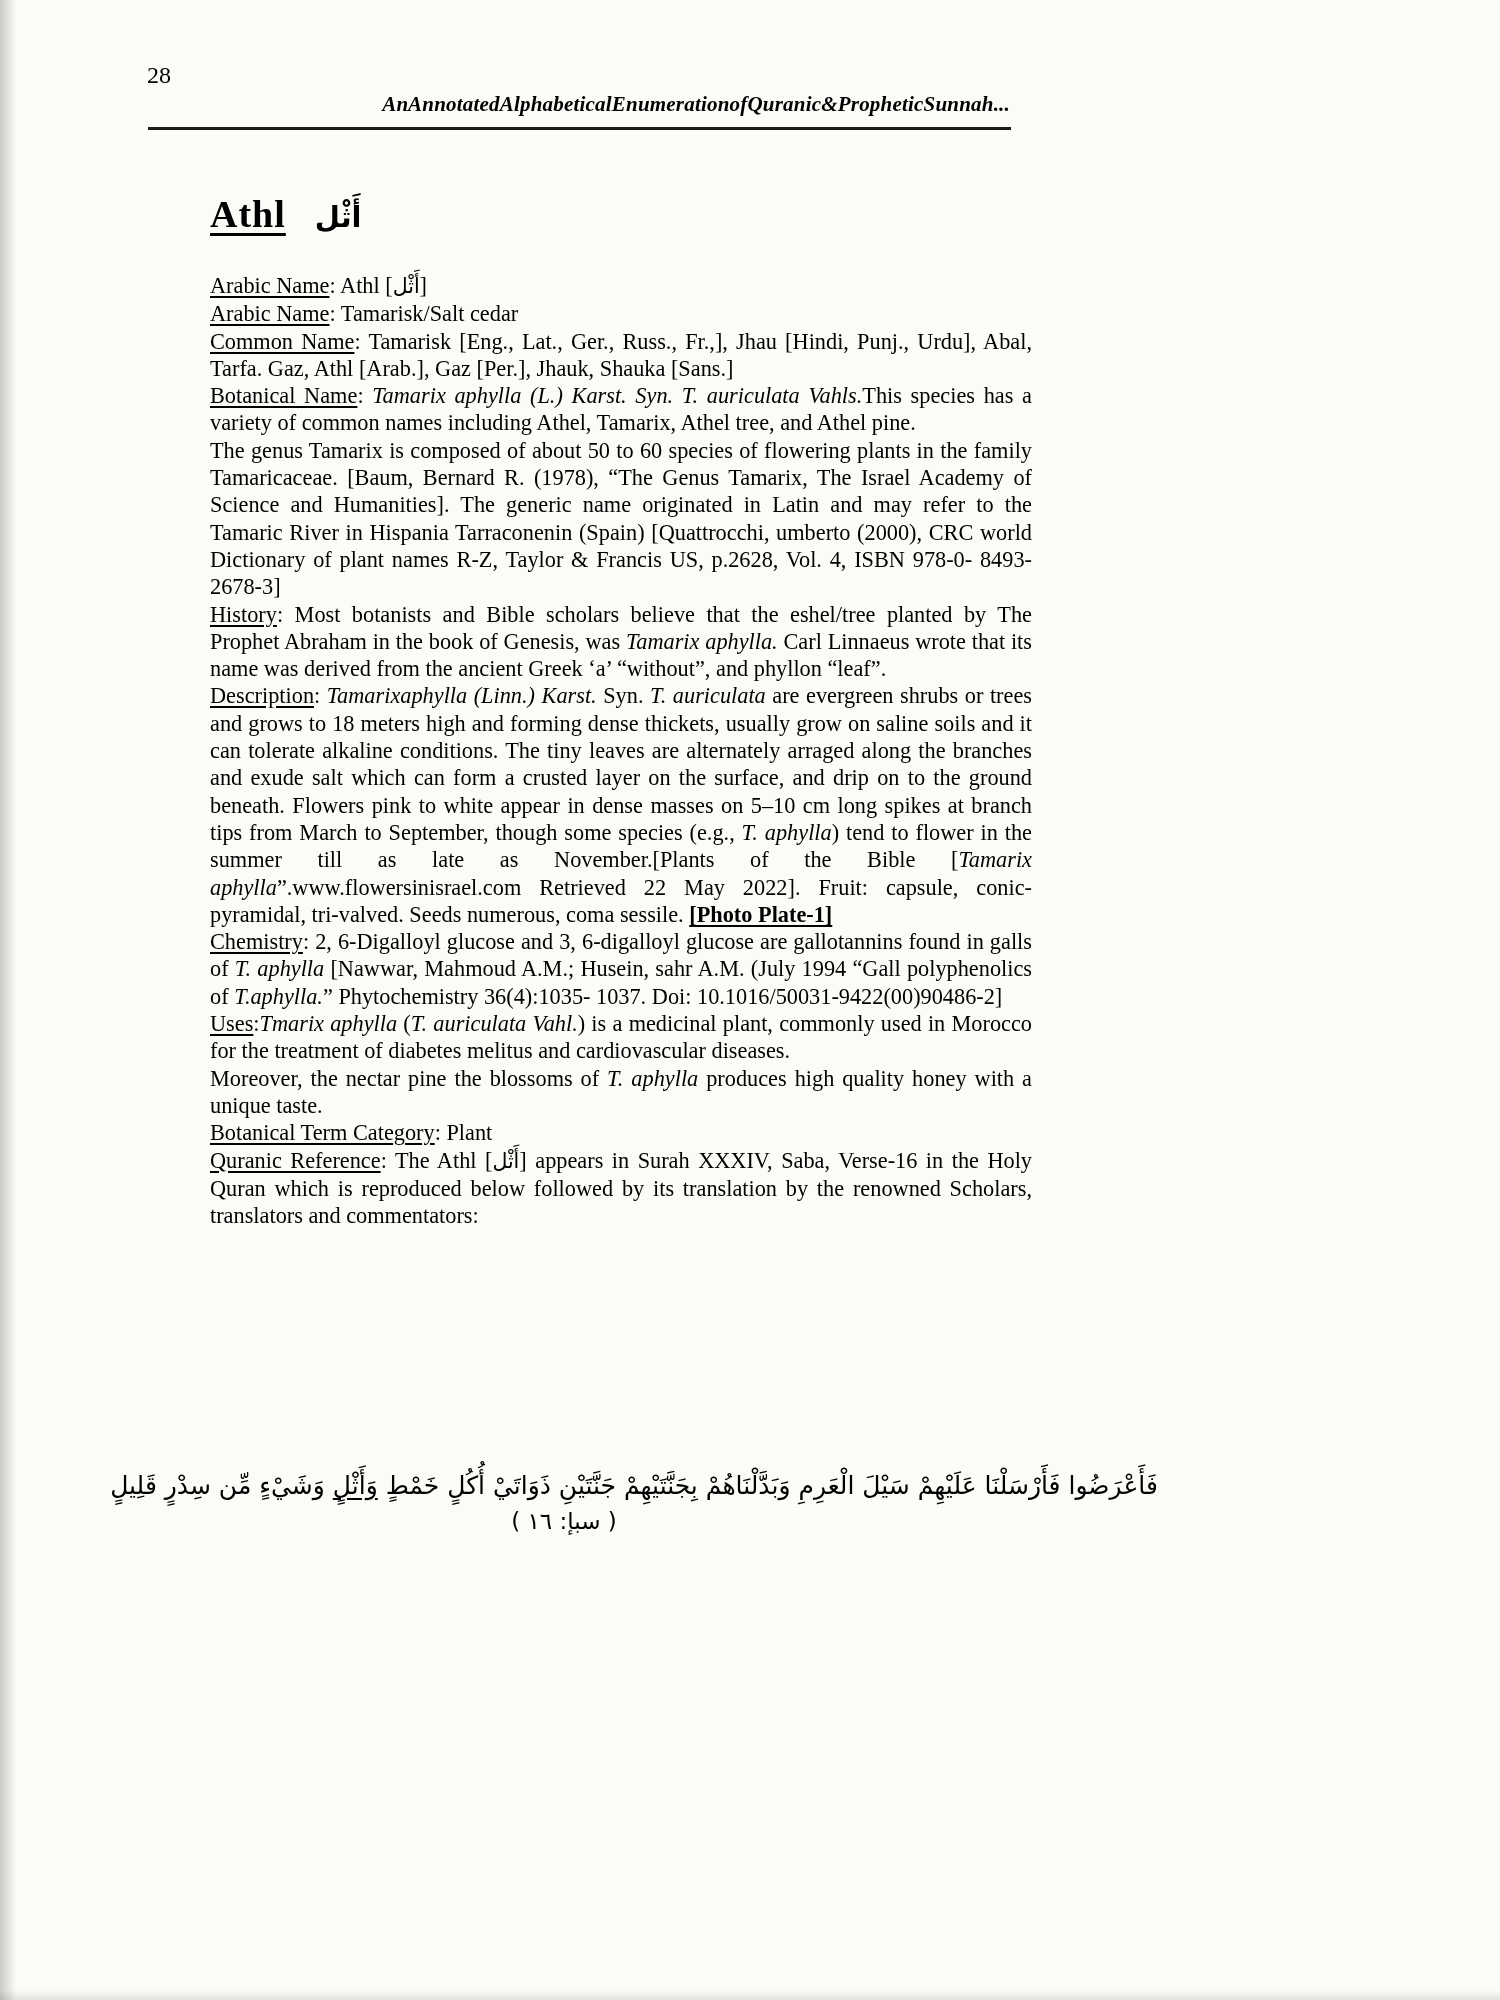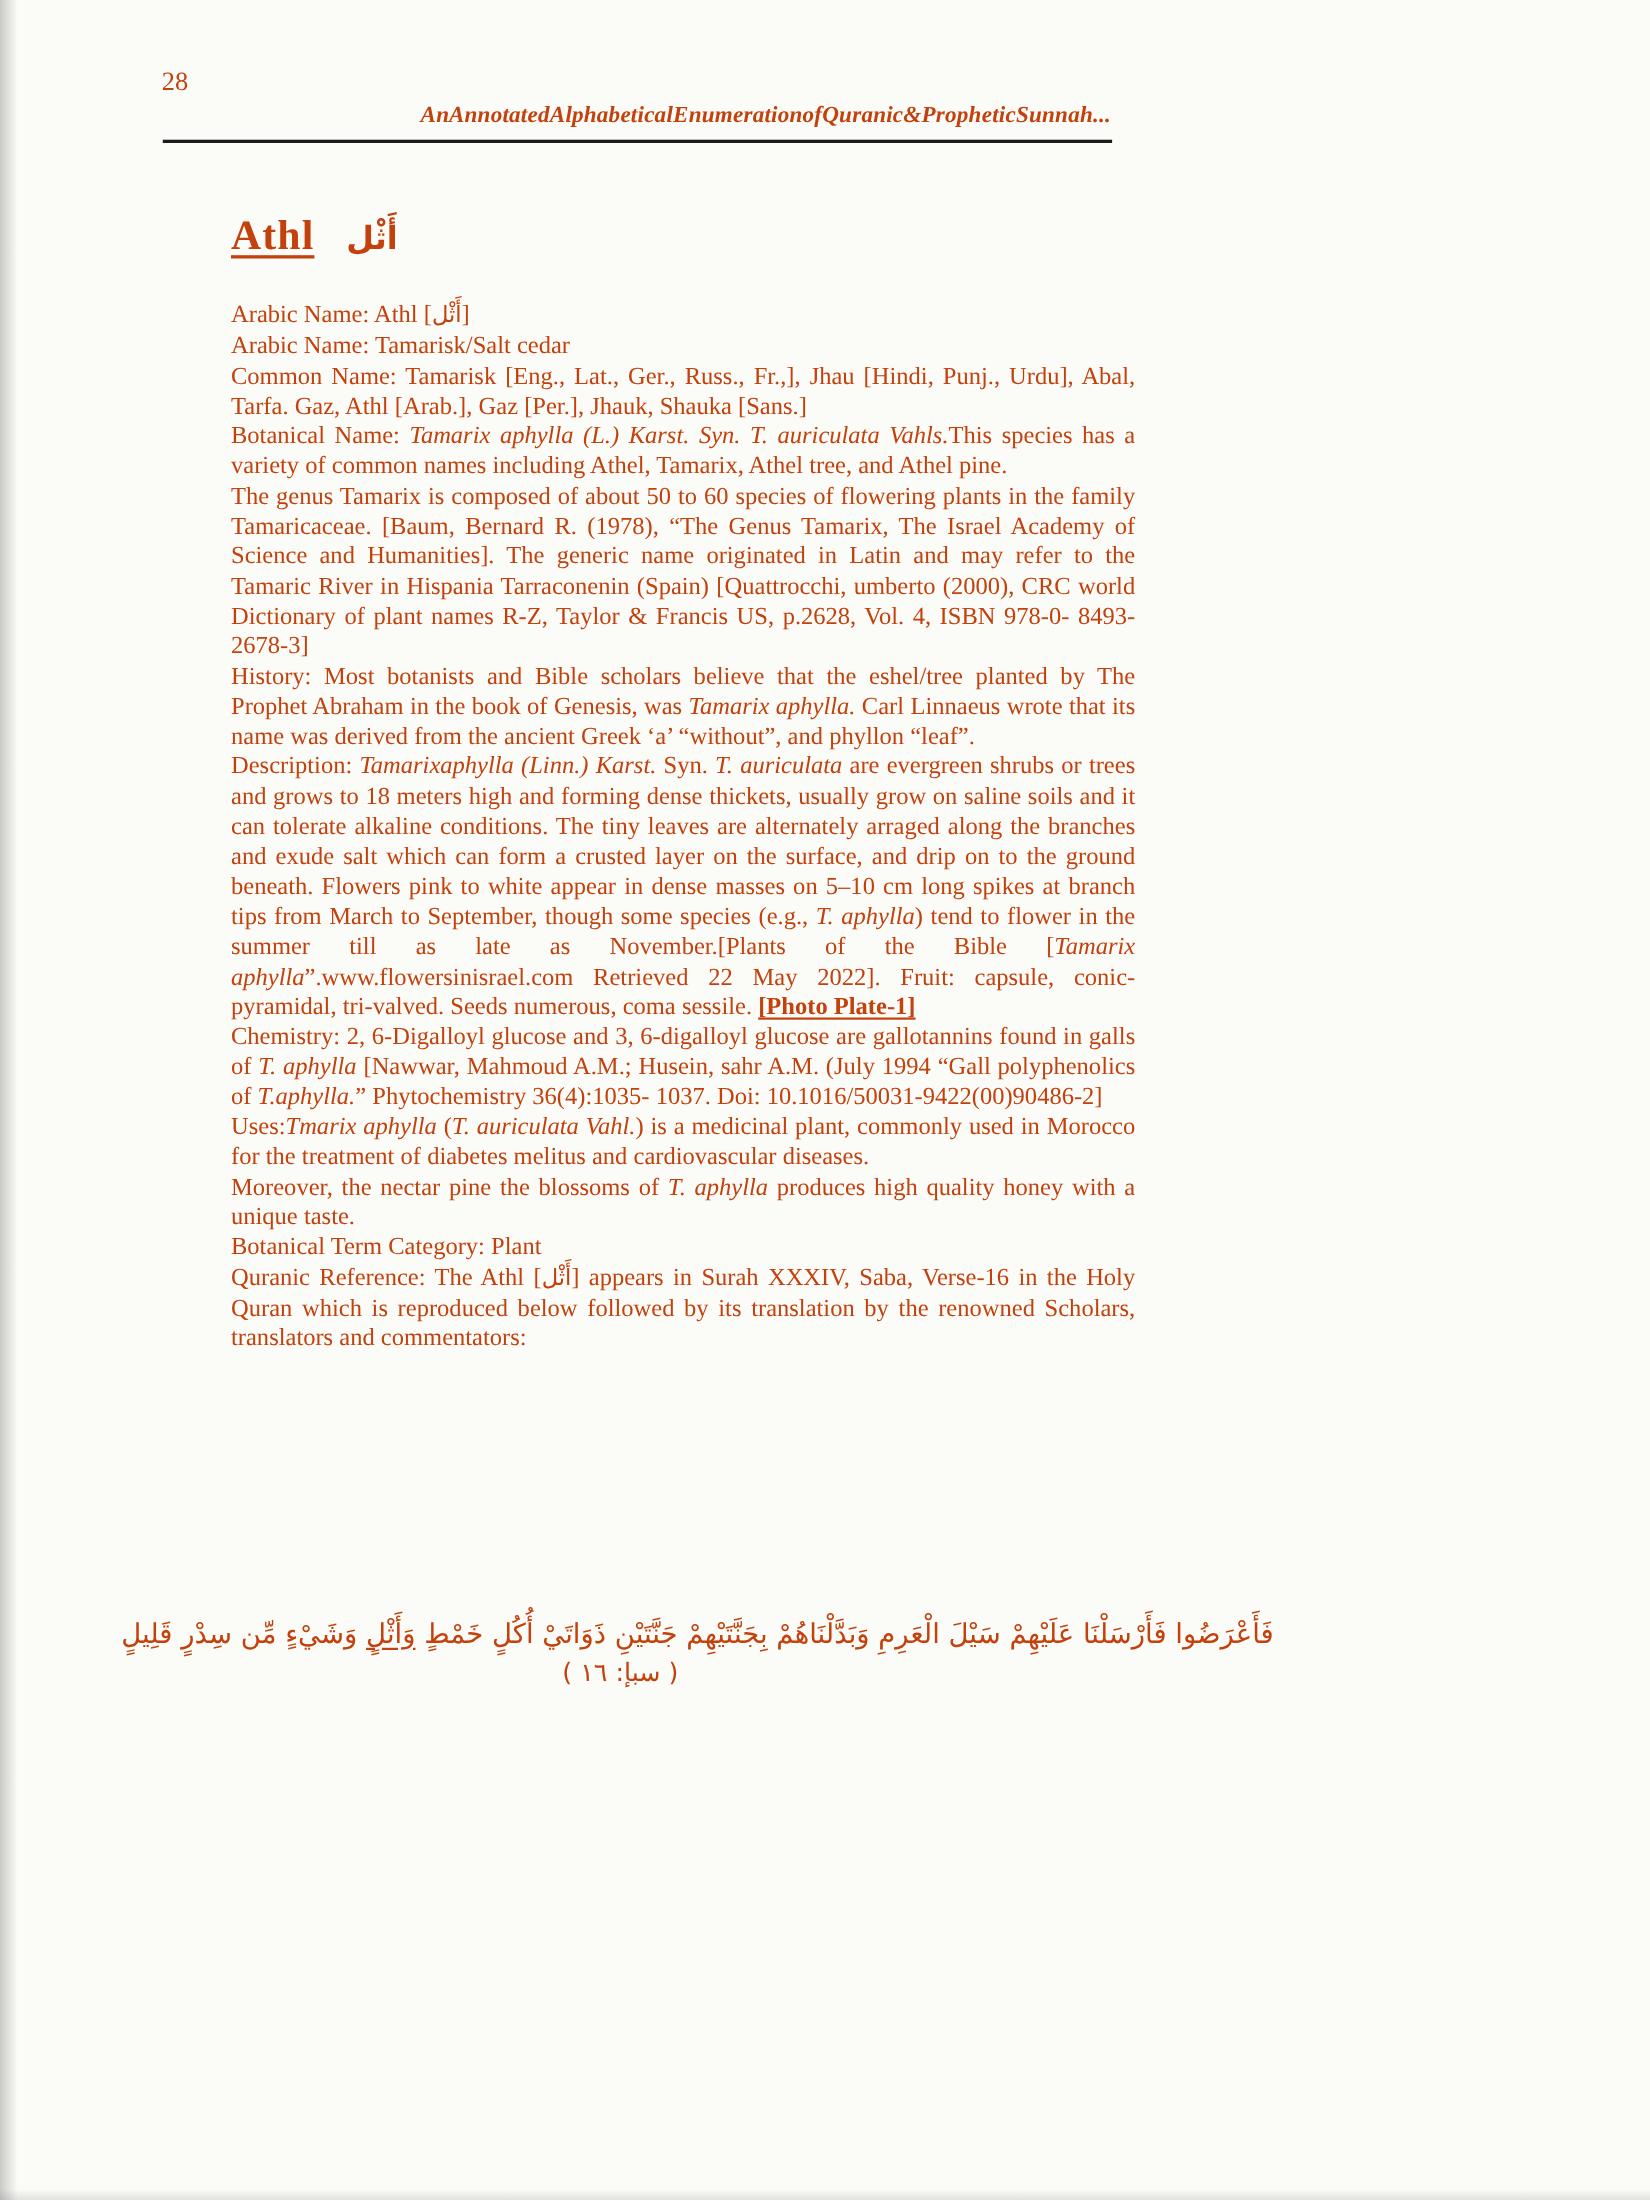--- a/index.html
+++ b/index.html
@@ -6,21 +6,21 @@
   html, body { margin: 0; padding: 0; }
   body { background: #d9d9d5; }
   .page {
     position: relative;
     width: 1500px;
     height: 2000px;
     margin: 0 auto;
     background: #fbfbf8;
     overflow: hidden;
     font-family: "Liberation Serif", "DejaVu Serif", serif;
-    color: #c2410c;
+    color: #000000;
   }
   .scan-edge {
     position: absolute; left: 0; top: 0; width: 16px; height: 100%;
     background: linear-gradient(to right, rgba(110,110,108,0.35), rgba(110,110,108,0));
   }
   .scan-bottom {
     position: absolute; left: 0; bottom: 0; width: 100%; height: 10px;
     background: linear-gradient(to top, rgba(110,110,108,0.18), rgba(110,110,108,0));
   }
   .page-number {
@@ -59,21 +59,21 @@
     position: absolute; left: 210px; top: 272px; width: 822px;
   }
   .para {
     margin: 0;
     font-size: 22.3px;
     line-height: 27.3px;
     text-align: justify;
     text-align-last: left;
   }
   .seg-n {}
-  .seg-u { text-underline-offset: 3px; margin-top: 32px; }
+  .seg-u { text-decoration: underline; text-underline-offset: 3px; margin-top: 32px; }
   .seg-i { font-style: italic; }
   .seg-bu { font-weight: bold; text-decoration: underline; text-underline-offset: 3px; }
   .seg-ar { font-family: "DejaVu Sans", sans-serif; font-size: 0.92em; }
   .verse-block {
     position: absolute; left: 0; top: 1468px; width: 1268px;
     direction: rtl;
     text-align: center;
     font-family: "DejaVu Sans", sans-serif;
   }
   .verse-line { font-size: 25px; line-height: 1.45; }

